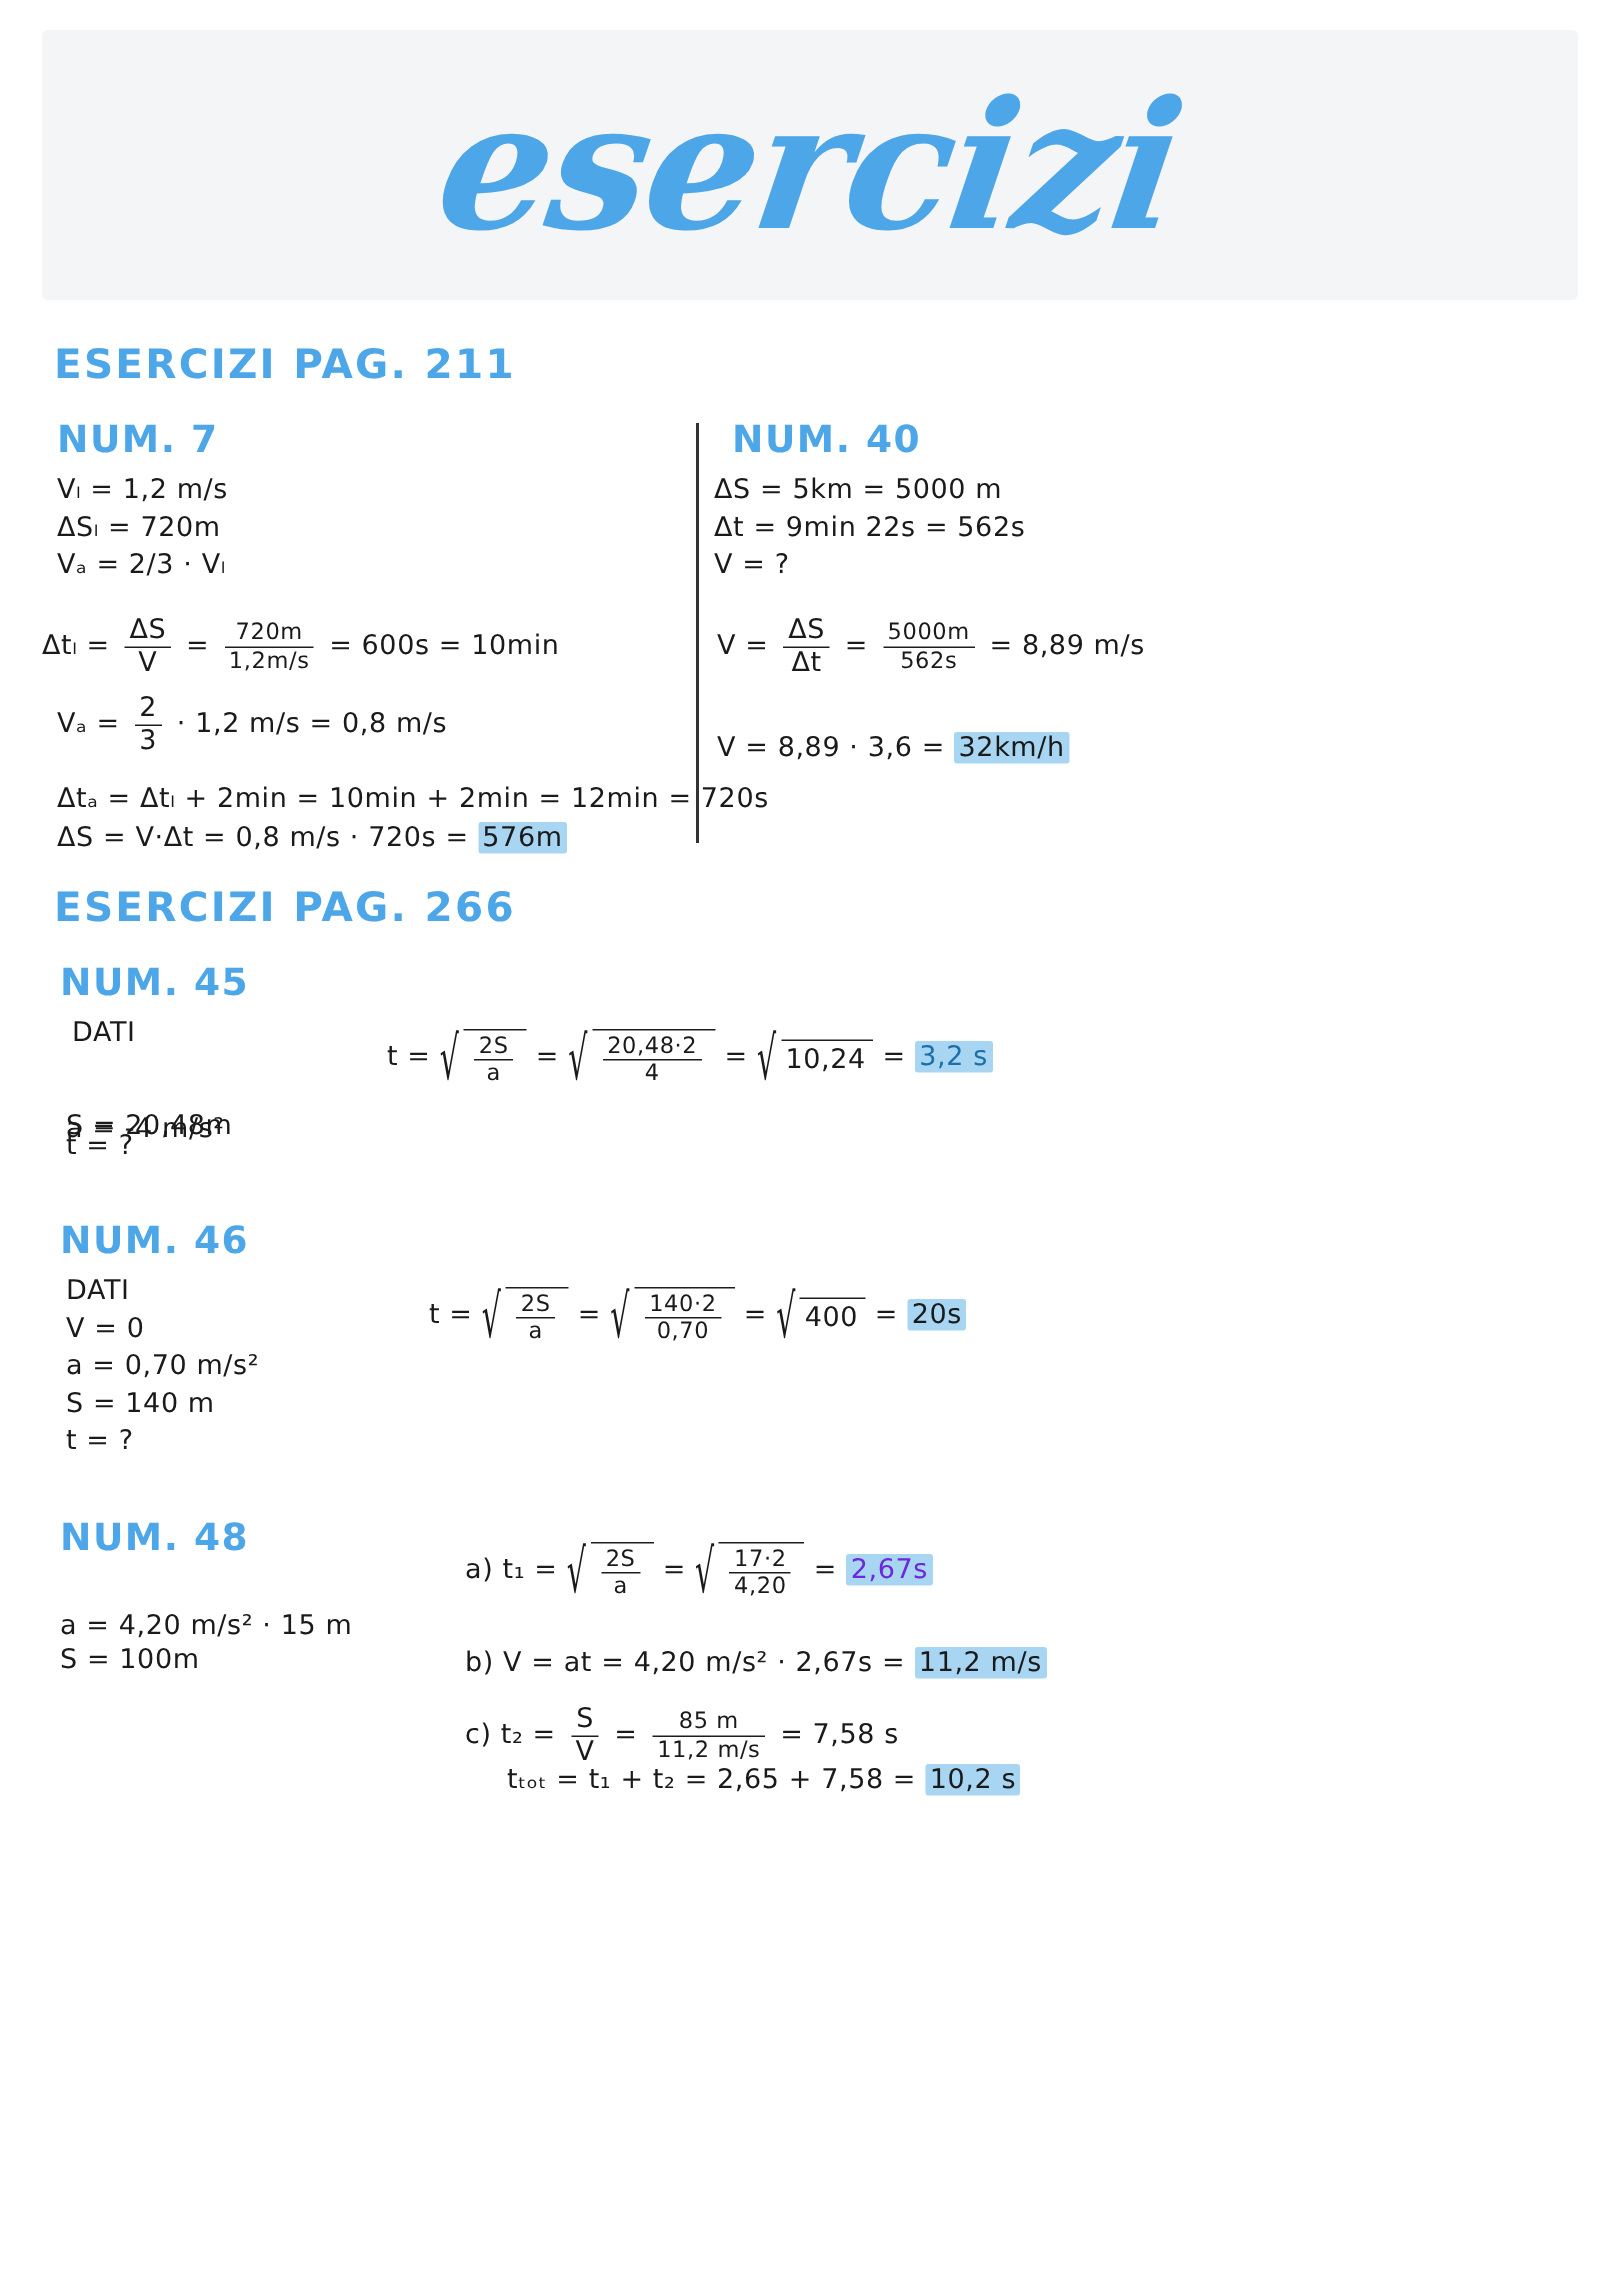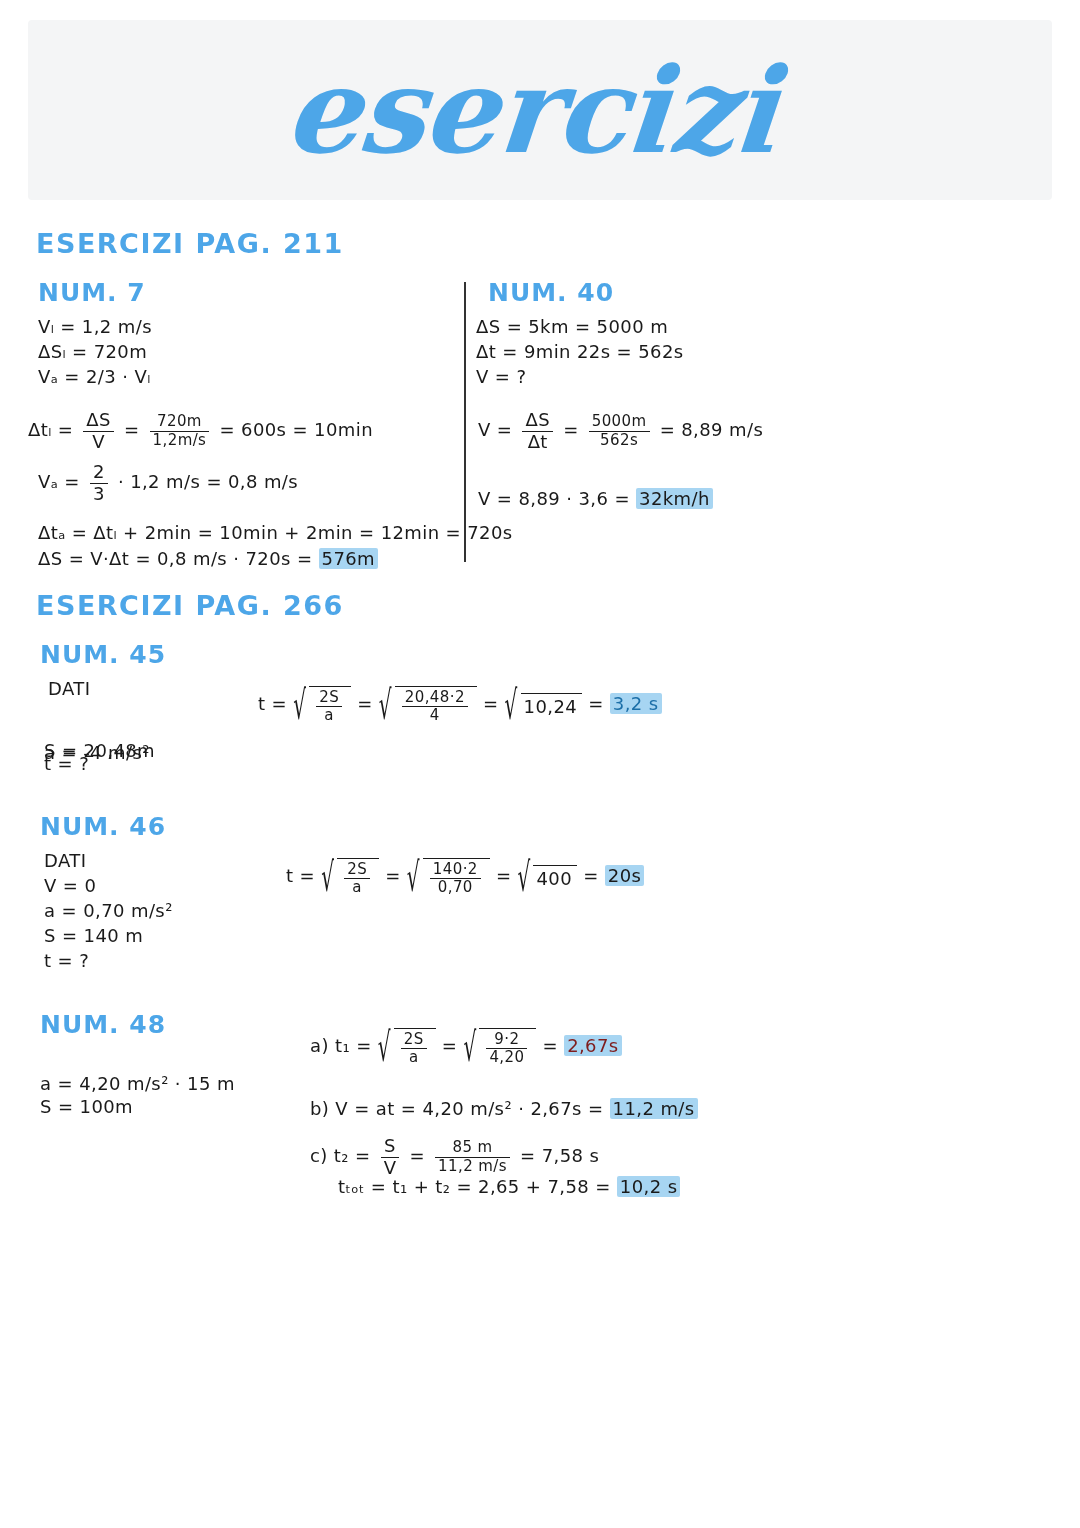--- a/index.html
+++ b/index.html
@@ -274,27 +274,27 @@
       <span class="frac sm">
         <span class="num">2S</span>
         <span class="den">a</span>
       </span>
     </span>
   </span>
   <span>=</span>
   <span class="rad">
     <span class="body">
       <span class="frac sm">
-        <span class="num">9·2</span>
+        <span class="num">17·2</span>
         <span class="den">4,20</span>
       </span>
     </span>
   </span>
   <span>=</span>
-  <span class="hl blue" style="color:#7f1d1d;">2,67s</span>
+  <span class="hl blue" style="color:#6d28d9;">2,67s</span>
 </div>
 
 <div class="line" style="left:310px; top:1098px;">
   <span>b) V = at = 4,20 m/s² · 2,67s  =</span>
   <span class="hl">11,2 m/s</span>
 </div>
 
 <div class="line" style="left:310px; top:1136px;">
   <span>c) t₂ =</span>
   <span class="frac">

